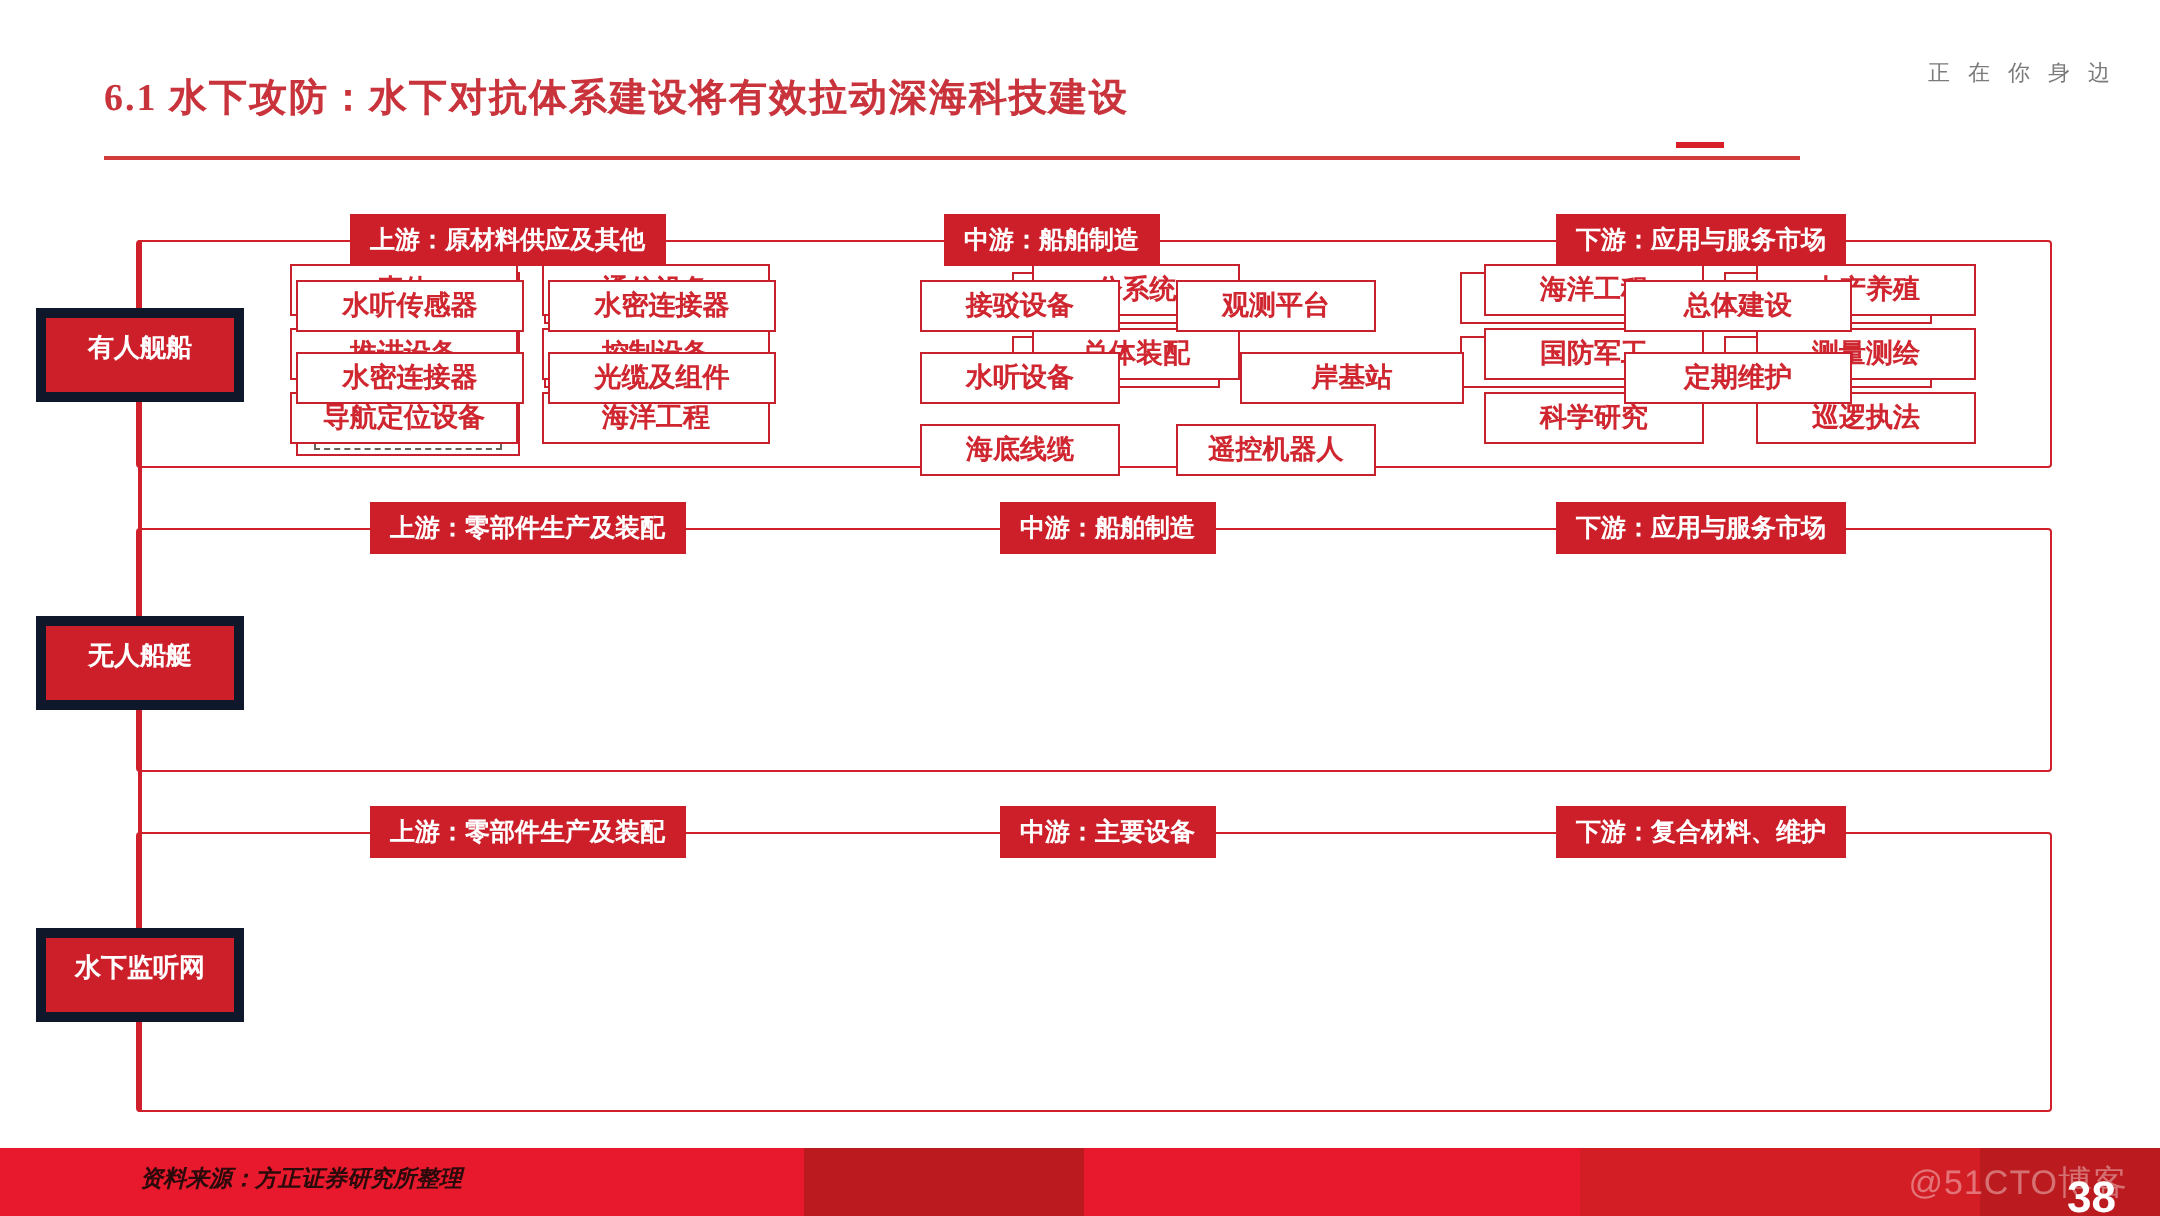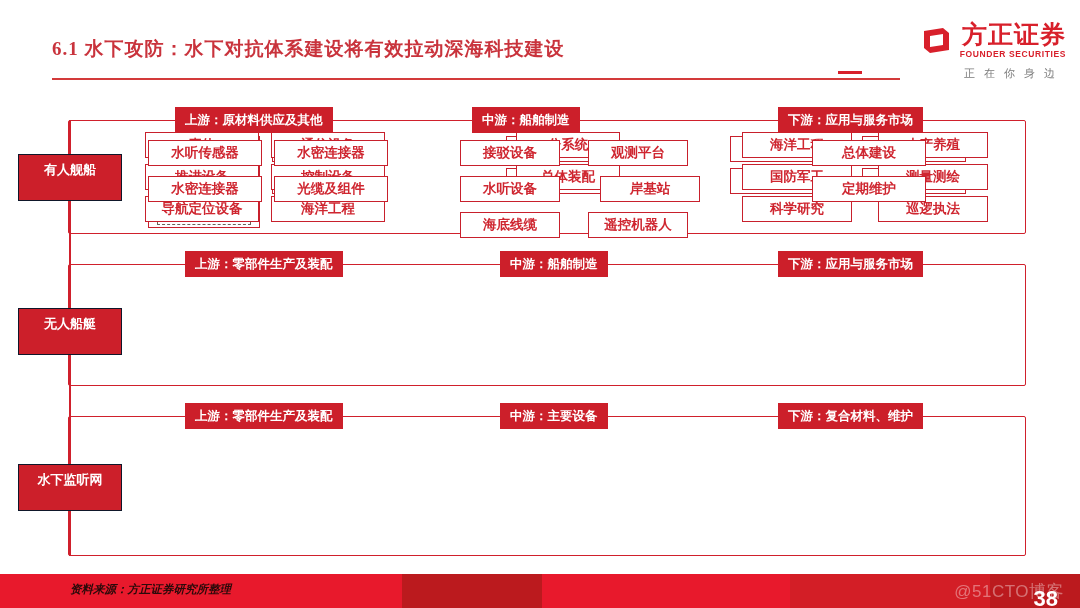--- a/index.html
+++ b/index.html
@@ -110,21 +110,21 @@
     position: absolute;
     left: 18px;
     background: #cc1f2a;
     color: #ffffff;
     font-size: 13px;
     font-weight: bold;
     text-align: center;
     line-height: 30px;
     height: 47px;
     width: 104px;
-    border: 1px solid #0f172a;
+    border: 5px solid #0f172a;
     box-sizing: border-box;
     z-index: 3;
   }
 
   .stage-tag {
     position: absolute;
     background: #cc1f2a;
     color: #ffffff;
     font-size: 12.5px;
     font-weight: bold;
@@ -222,32 +222,20 @@
     z-index: 4;
   }
 </style>
 </head>
 <body>
 
 <div id="slide-title">6.1 水下攻防：水下对抗体系建设将有效拉动深海科技建设</div>
 <div id="title-rule"></div>
 
 <div id="logo-block">
-  <div id="logo-row">
-    <div id="logo-mark">
-      <svg width="31" height="29" viewBox="0 0 31 29" xmlns="http://www.w3.org/2000/svg">
-        <path d="M3 5 L22 2 L28 7 L28 24 L9 27 L3 22 Z" fill="#d8202b"></path>
-        <path d="M9 10 L22 8 L22 19 L9 21 Z" fill="#ffffff"></path>
-      </svg>
-    </div>
-    <div id="logo-text-wrap">
-      <div id="logo-cn">方正证券</div>
-      <div id="logo-en">FOUNDER SECURITIES</div>
-    </div>
-  </div>
   <div id="logo-tagline">正在你身边
     <span id="tagline-dash"></span>
   </div>
 </div>
 
 <div id="diagram">
     <div class="row-block" style="top: 0px;">
       <div class="row-frame" style="top: 24px; height: 114px; width: 958px;"></div>
       <div class="row-label" style="top: 58px;">有人舰船</div>
       <div class="stage-tag" style="left: 175px; top: 11px;">上游：原材料供应及其他</div>
@@ -296,21 +284,21 @@
       <div class="stage-tag" style="left: 500px; top: 307px;">中游：主要设备</div>
       <div class="stage-tag" style="left: 778px; top: 307px;">下游：复合材料、维护</div>
       <div class="node" style="left: 148px; top: 44px; width: 114px;">水听传感器</div>
       <div class="node" style="left: 148px; top: 80px; width: 114px;">水密连接器</div>
       <div class="node" style="left: 274px; top: 44px; width: 114px;">水密连接器</div>
       <div class="node" style="left: 274px; top: 80px; width: 114px;">光缆及组件</div>
       <div class="node" style="left: 460px; top: 44px; width: 100px;">接驳设备</div>
       <div class="node" style="left: 460px; top: 80px; width: 100px;">水听设备</div>
       <div class="node" style="left: 460px; top: 116px; width: 100px;">海底线缆</div>
       <div class="node" style="left: 588px; top: 44px; width: 100px;">观测平台</div>
-      <div class="node" style="left: 600px; top: 80px; width: 100px;">岸基站</div>
+      <div class="node" style="left: 620px; top: 80px; width: 112px;">岸基站</div>
       <div class="node" style="left: 588px; top: 116px; width: 100px;">遥控机器人</div>
       <div class="node" style="left: 812px; top: 44px; width: 114px;">总体建设</div>
       <div class="node" style="left: 812px; top: 80px; width: 114px;">定期维护</div>
     </div>
     <div style="position: absolute; left: 69px; top: 24px; width: 1.6px; height: 436px; background: rgb(208, 32, 44);"></div>
   </div>
 
 <div id="footer">
   <div class="band" style="left:0; width:402px; background:#e8192c;"></div>
   <div class="band" style="left:402px; width:140px; background:#bb1a1e;"></div>

